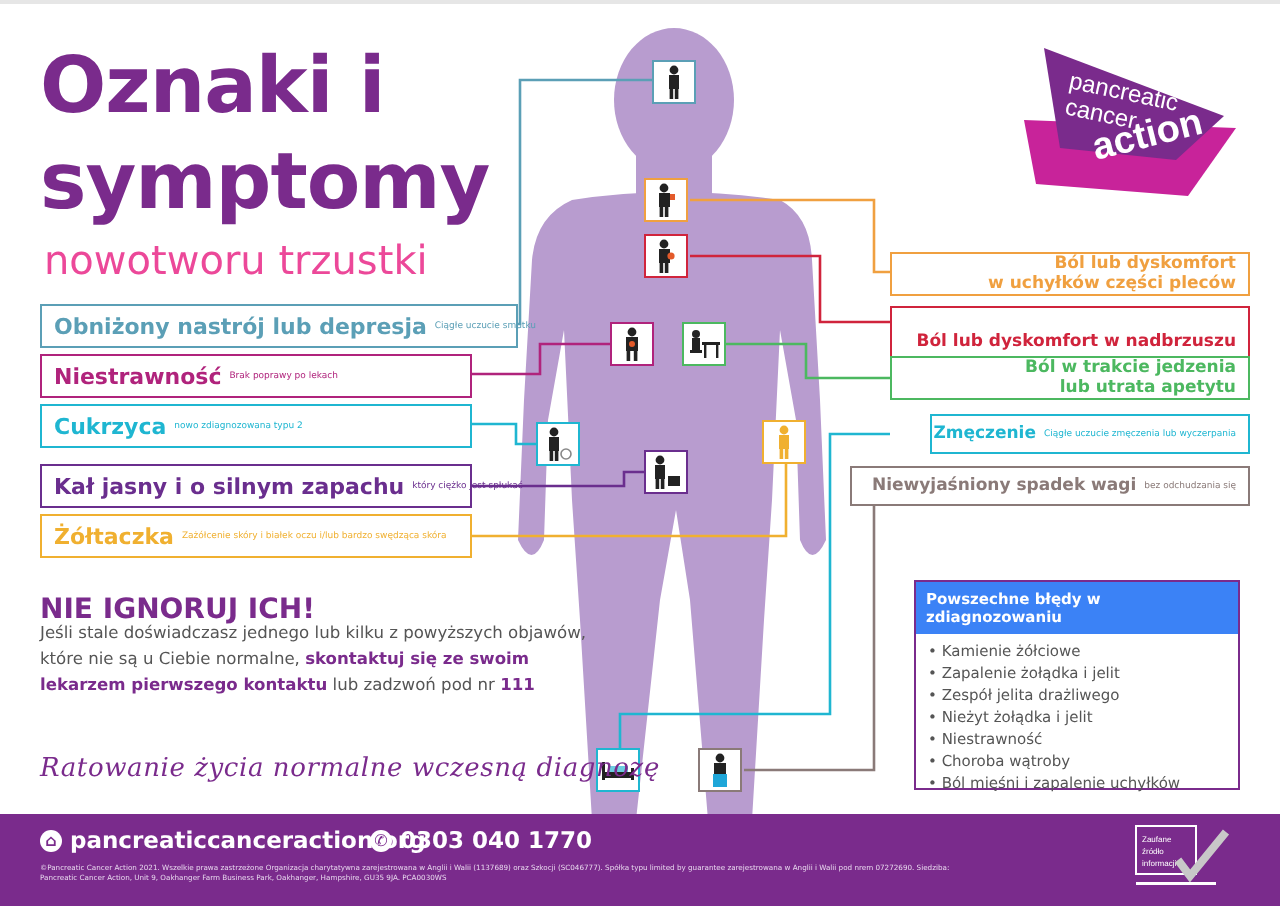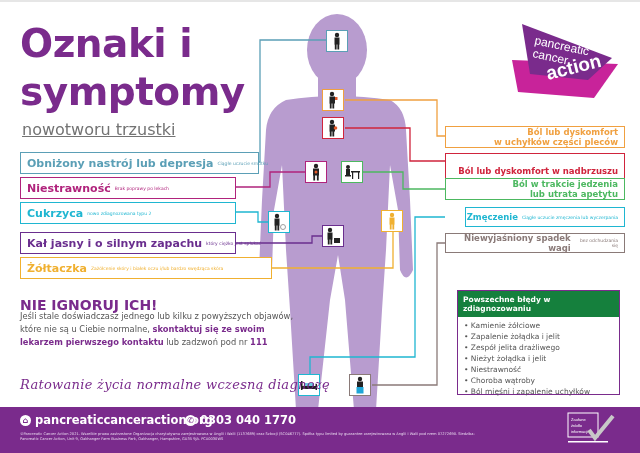--- a/index.html
+++ b/index.html
@@ -1,20 +1,20 @@
 <!DOCTYPE html>
 <html><head>
 <meta charset="utf-8">
 <style>
   * { box-sizing: border-box; margin: 0; padding: 0; }
   body { width: 640px; height: 453px; background: #ffffff; font-family: "DejaVu Sans", sans-serif; position: relative; overflow: hidden; }
   .topline { position:absolute; left:0; top:0; width:640px; height:2px; background:#e6e6e6; }
   .title1 { position:absolute; left:20px; top:22px; font-size:39px; font-weight:bold; color:#7a2b8c; line-height:44px; letter-spacing:-0.5px; }
   .title2 { position:absolute; left:20px; top:70px; font-size:39px; font-weight:bold; color:#7a2b8c; line-height:44px; letter-spacing:-0.5px; }
-  .subtitle { position:absolute; left:22px; top:118px; font-size:16px; color:#737373; line-height:24px;text-decoration:underline; }
+  .subtitle { position:absolute; left:22px; top:118px; font-size:20px; color:#ec4899; line-height:24px; }
 
   .logo { position:absolute; left:508px; top:18px; width:120px; height:80px; }
 
   svg.body-svg { position:absolute; left:0; top:0; width:640px; height:453px; }
 
   .lbox { position:absolute; left:20px; height:22px; background:#fff; display:flex; align-items:center; padding-left:6px; white-space:nowrap; }
   .lbox .main { font-size:11px; font-weight:bold; }
   .lbox .sub { font-size:4.5px; margin-left:4px; }
 
   .rbox { position:absolute; right:15px; background:#fff; display:flex; flex-direction:column; justify-content:center; align-items:flex-end; padding-right:6px; text-align:right; }
@@ -23,21 +23,21 @@
   .rrow { display:flex; align-items:center; }
 
   .icon-box { position:absolute; width:22px; height:22px; background:#fff; border:1.5px solid; display:flex; align-items:center; justify-content:center; }
 
   .nie { position:absolute; left:20px; top:297px; font-size:14px; font-weight:bold; color:#7a2b8c; }
   .para { position:absolute; left:20px; top:310px; width:285px; font-size:8.3px; line-height:13px; color:#555; }
   .para b { color:#7a2b8c; }
   .script { position:absolute; left:20px; top:377px; font-size:13px; color:#7a2b8c; font-family:"DejaVu Serif", serif; font-style:italic; letter-spacing:0.3px; }
 
   .errbox { position:absolute; left:457px; top:290px; width:163px; height:105px; border:1.5px solid #7a2b8c; background:#fff; }
-  .errbox .hdr { background:#15803d; color:#fff; font-size:7.5px; font-weight:bold; padding:4px 5px; }
+  .errbox .hdr { background:#3b82f6; color:#fff; font-size:7.5px; font-weight:bold; padding:4px 5px; }
   .errbox ul { list-style:none; padding:3px 6px; }
   .errbox li { font-size:7.5px; color:#555; line-height:11px; }
   .errbox li::before { content:"• "; color:#555; }
 
   .footer { position:absolute; left:0; top:407px; width:640px; height:46px; background:#7a2b8c; }
   .footer .site { position:absolute; left:20px; top:6px; color:#fff; font-size:11.5px; font-weight:bold; display:flex; align-items:center; gap:4px; }
   .footer .phone { position:absolute; left:185px; top:6px; color:#fff; font-size:11.5px; font-weight:bold; display:flex; align-items:center; gap:4px; }
   .footer .circ { width:11px; height:11px; border-radius:50%; background:#fff; color:#7a2b8c; font-size:8px; display:flex; align-items:center; justify-content:center; }
   .footer .legal { position:absolute; left:20px; top:25px; width:470px; color:#e8d8ee; font-size:3.6px; line-height:5px; }
   .footer .badge { position:absolute; left:567px; top:5px; width:50px; height:34px; }
@@ -185,21 +185,21 @@
   <span class="sub" style="color:#b0237c;">Brak poprawy po lekach</span>
 </div>
 <div class="lbox" style="top:202px;width:216px;border:1.3px solid #1fb6d1;">
   <span class="main" style="color:#1fb6d1;">Cukrzyca</span>
   <span class="sub" style="color:#1fb6d1;">nowo zdiagnozowana typu 2</span>
 </div>
 <div class="lbox" style="top:232px;width:216px;border:1.3px solid #6a2e8e;">
   <span class="main" style="color:#6a2e8e;">Kał jasny i o silnym zapachu</span>
   <span class="sub" style="color:#6a2e8e;">który ciężko jest spłukać</span>
 </div>
-<div class="lbox" style="top:257px;width:252px;border:1.3px solid #f0b030;">
+<div class="lbox" style="top:257px;width:216px;border:1.3px solid #f0b030;">
   <span class="main" style="color:#f0b030;">Żółtaczka</span>
   <span class="sub" style="color:#f0b030;">Zażółcenie skóry i białek oczu i/lub bardzo swędząca skóra</span>
 </div>
 
 <div class="rbox" style="top:126px;width:180px;height:22px;border:1.3px solid #f0a040;">
   <span class="main" style="color:#f0a040;">Ból lub dyskomfort</span>
   <span class="main" style="color:#f0a040;">w uchyłków części pleców</span>
 </div>
 <div class="rbox" style="top:153px;width:180px;height:35px;border:1.3px solid #d0243c;">
   <span class="main" style="color:#d0243c;">Ból lub dyskomfort w nadbrzuszu</span>
@@ -207,21 +207,21 @@
 <div class="rbox" style="top:178px;width:180px;height:22px;border:1.3px solid #4cb860;">
   <span class="main" style="color:#4cb860;">Ból w trakcie jedzenia</span>
   <span class="main" style="color:#4cb860;">lub utrata apetytu</span>
 </div>
 <div class="rbox" style="top:207px;width:160px;height:20px;border:1.3px solid #1fb6d1;">
   <div class="rrow">
     <span class="main" style="color:#1fb6d1;">Zmęczenie</span>
     <span class="sub" style="color:#1fb6d1;">Ciągłe uczucie zmęczenia lub wyczerpania</span>
   </div>
 </div>
-<div class="rbox" style="top:233px;width:180px;height:20px;border:1.3px solid #8a7a78;">
+<div class="rbox" style="top:233px;width:200px;height:20px;border:1.3px solid #8a7a78;">
   <div class="rrow">
     <span class="main" style="color:#8a7a78;">Niewyjaśniony spadek wagi</span>
     <span class="sub" style="color:#8a7a78;">bez odchudzania się</span>
   </div>
 </div>
 
 <div class="nie">NIE IGNORUJ ICH!</div>
 <div class="para">
   <span>Jeśli stale doświadczasz jednego lub kilku z powyższych objawów, które nie są u Ciebie normalne, </span><b>skontaktuj się ze swoim lekarzem pierwszego kontaktu</b><span> lub zadzwoń pod nr </span><b>111</b>
 </div>

